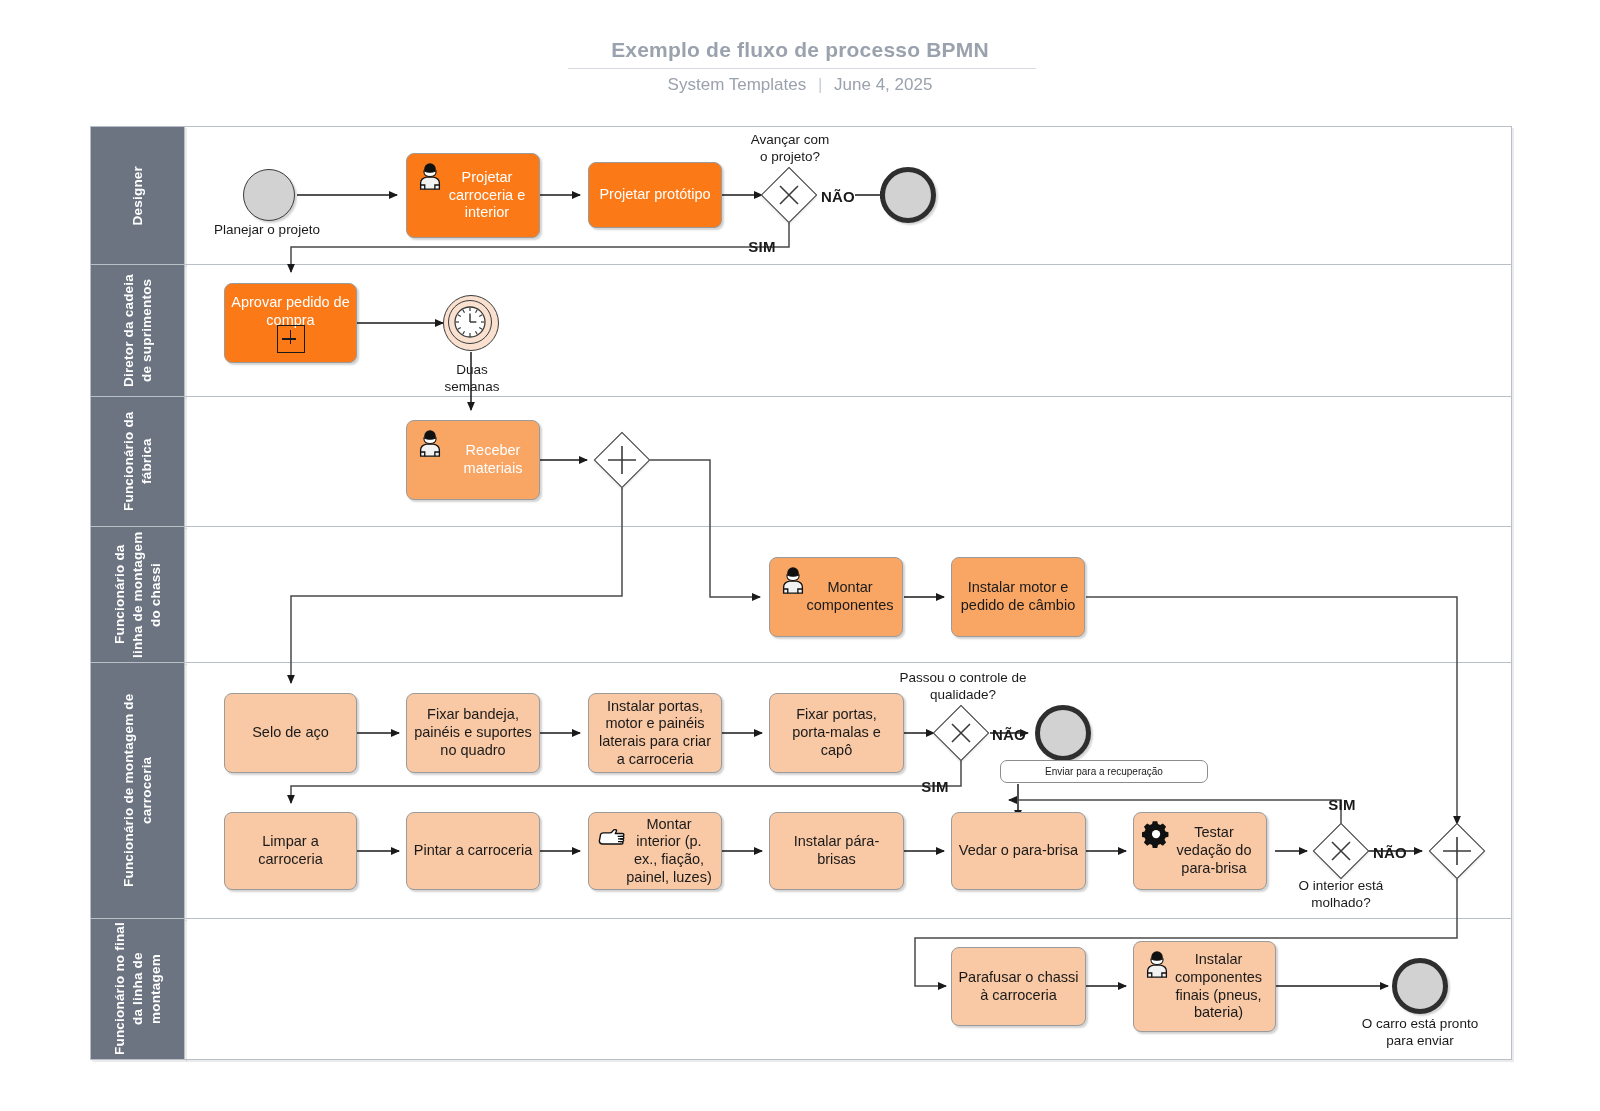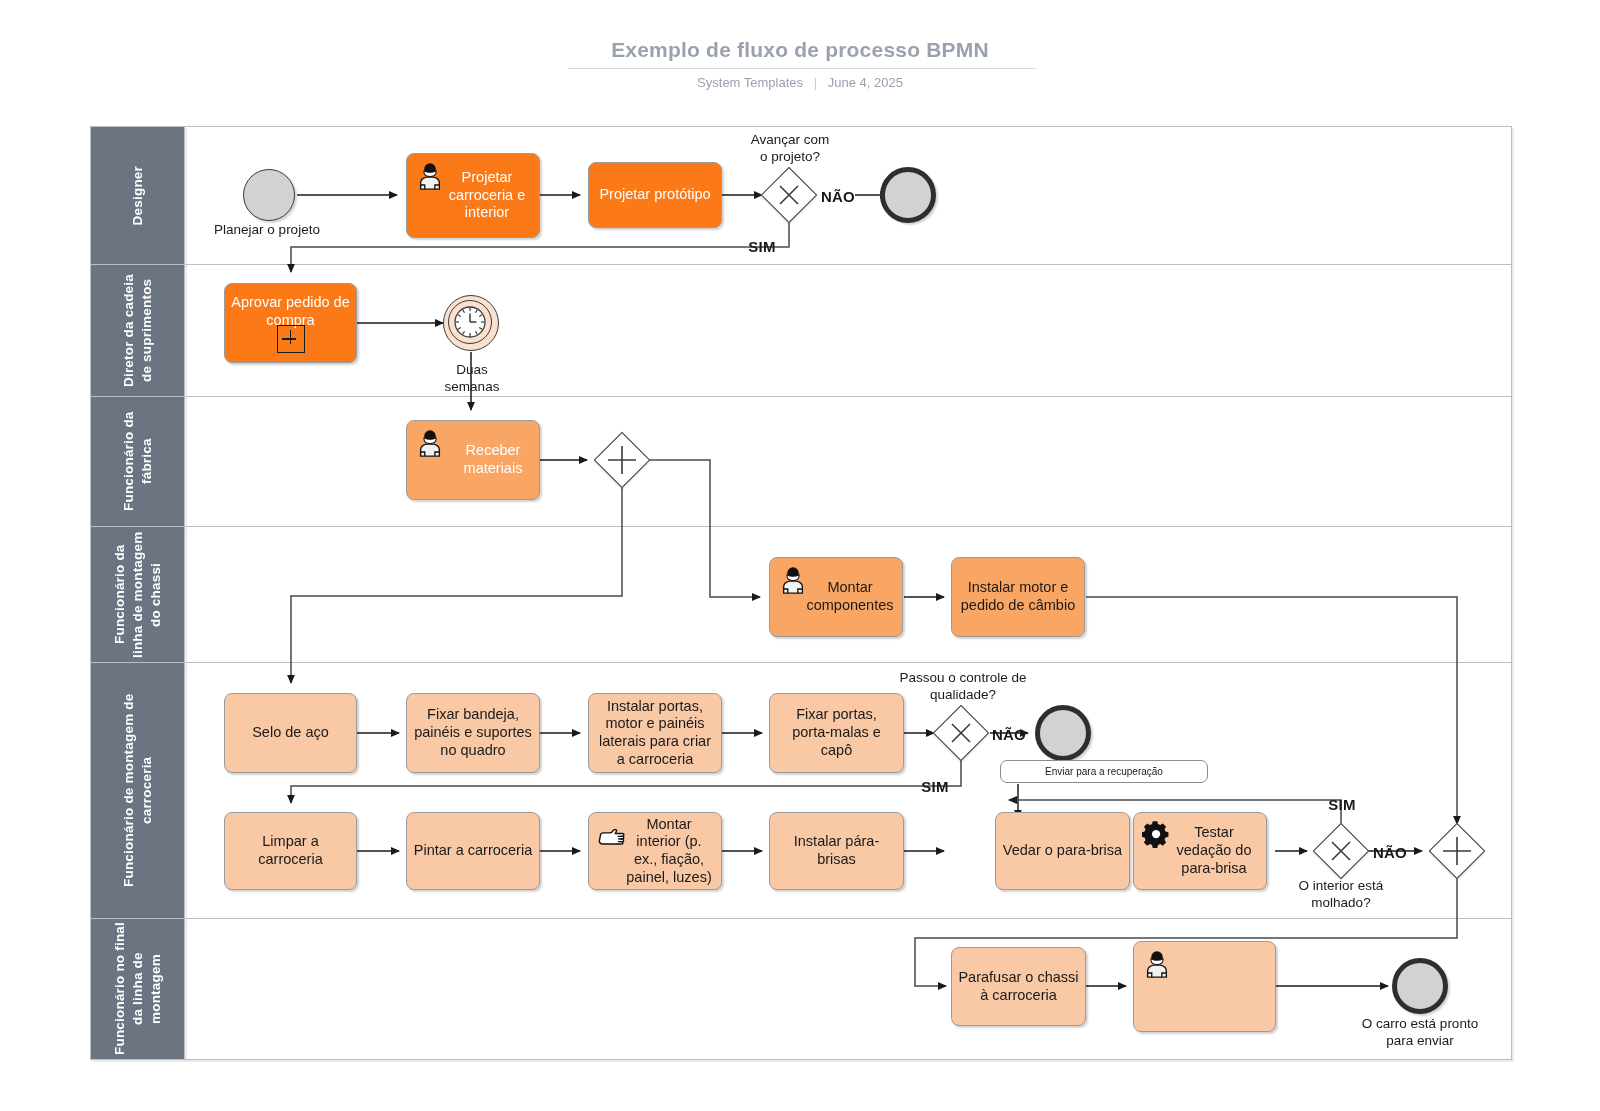--- a/index.html
+++ b/index.html
@@ -8,21 +8,21 @@
   
   .doc-title{
     position:absolute; left:0; top:38px; width:1600px; text-align:center;
     font-size:21px; font-weight:bold; color:#9aa2ae; letter-spacing:.2px;
   }
   .title-rule{
     position:absolute; left:568px; top:68px; width:468px; height:1px; background:#d7dbe1;
   }
   .doc-sub{
     position:absolute; left:0; top:75px; width:1600px; text-align:center;
-    font-size:13px; color:#9aa2ae;
+    font-size:17px; color:#9aa2ae;
   }
   .doc-sub .sep{color:#c6ccd4; margin:0 7px;}
 
   
   #pool{
     position:absolute; left:90px; top:126px; width:1422px; height:934px;
     box-sizing:border-box;
   }
   .pool-frame{
     position:absolute; left:94px; top:0; width:1328px; height:934px;
@@ -400,21 +400,21 @@
   <span class="tlabel">Montar
 interior (p. ex.,
 fiação, painel,
 luzes)</span>
 </div>
 
 <div class="node task t-light" style="left:769px;top:812px;width:135px;height:78px;">
   <span class="tlabel">Instalar
 pára-brisas</span>
 </div>
-<div class="node task t-light" style="left:951px;top:812px;width:135px;height:78px;margin-left:44px;">
+<div class="node task t-light" style="left:951px;top:812px;width:135px;height:78px;">
   <span class="tlabel">Vedar o
 para-brisa</span>
 </div>
 
 <div class="node task t-light has-icon" style="left:1133px;top:812px;width:134px;height:78px;">
   <svg class="task-icon" viewBox="0 0 32 32">
     <path d="M13.4 2.4 h5.2 l.8 3.4 2.6 1.1 3-1.8 3.7 3.7 -1.8 3 1.1 2.6 3.4 .8 v5.2 l-3.4 .8 -1.1 2.6 1.8 3 -3.7 3.7 -3-1.8 -2.6 1.1 -.8 3.4 h-5.2 l-.8-3.4 -2.6-1.1 -3 1.8 -3.7-3.7 1.8-3 -1.1-2.6 -3.4-.8 v-5.2 l3.4-.8 1.1-2.6 -1.8-3 3.7-3.7 3 1.8 2.6-1.1 z" fill="#111" transform="translate(-1,-1) scale(0.93)"></path>
     <circle cx="15" cy="15" r="4.4" fill="#fff"></circle>
   </svg>
   <span class="tlabel">Testar
@@ -446,17 +446,21 @@
 carroceria</span>
 </div>
 
 <div class="node task t-light has-icon" style="left:1133px;top:941px;width:143px;height:91px;">
   <svg class="task-icon" viewBox="0 0 32 32">
     <ellipse cx="16" cy="9" rx="6.2" ry="6.6" fill="#111"></ellipse>
     <path d="M9.6 10.5 q6.4 3.2 12.8 0 v1.6 q0 4.4 -6.4 4.4 t-6.4 -4.4 z" fill="#fff" stroke="#111" stroke-width="1.1"></path>
     <path d="M6 30 v-6.4 q0-5 6.2-6.4 h7.6 q6.2 1.4 6.2 6.4 V30 z" fill="#f2f2f2" stroke="#111" stroke-width="1.4"></path>
     <path d="M6 25.6 h4.4 v4.4 M25.6 25.6 h-4.4 v4.4" fill="none" stroke="#111" stroke-width="1.4"></path>
   </svg>
+  <span class="tlabel">Instalar
+componentes
+finais (pneus,
+bateria)</span>
 </div>
 
 <div class="node ev-end" style="left:1392px;top:958px;"></div>
 <div class="lbl" style="left:1330px;top:1016px;width:180px;">O carro está pronto
 para enviar</div>
 
 </body></html>

